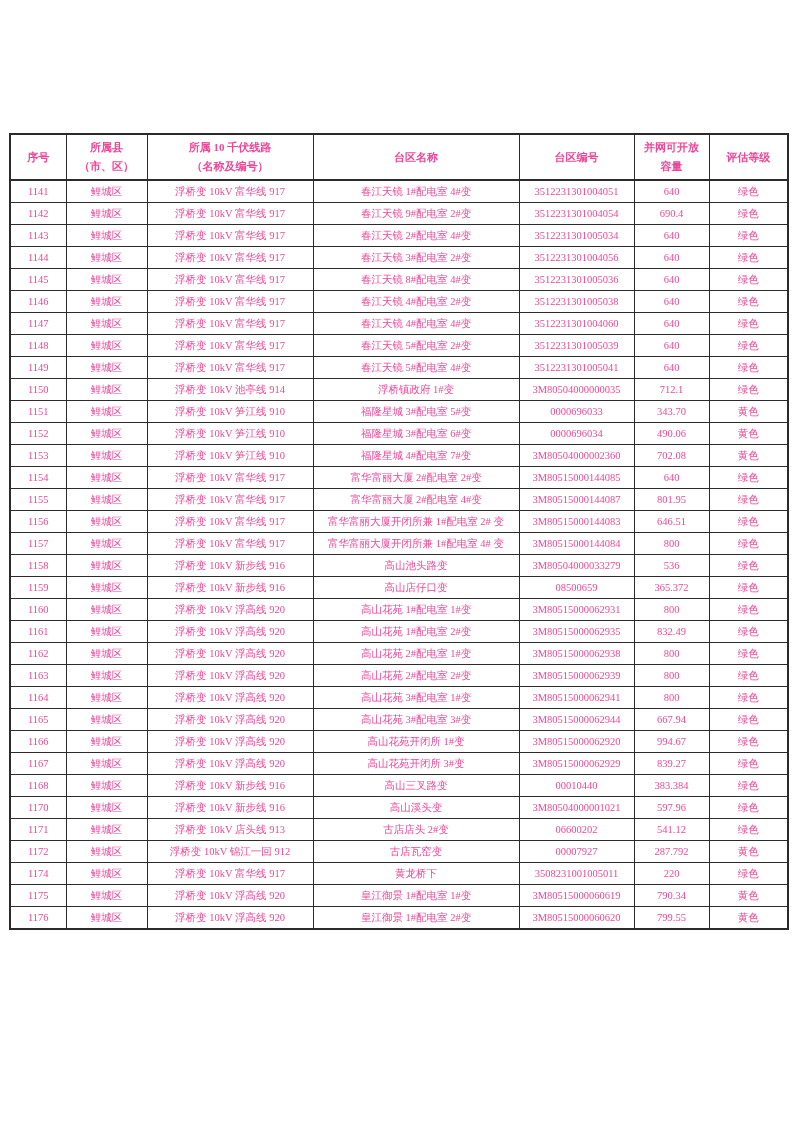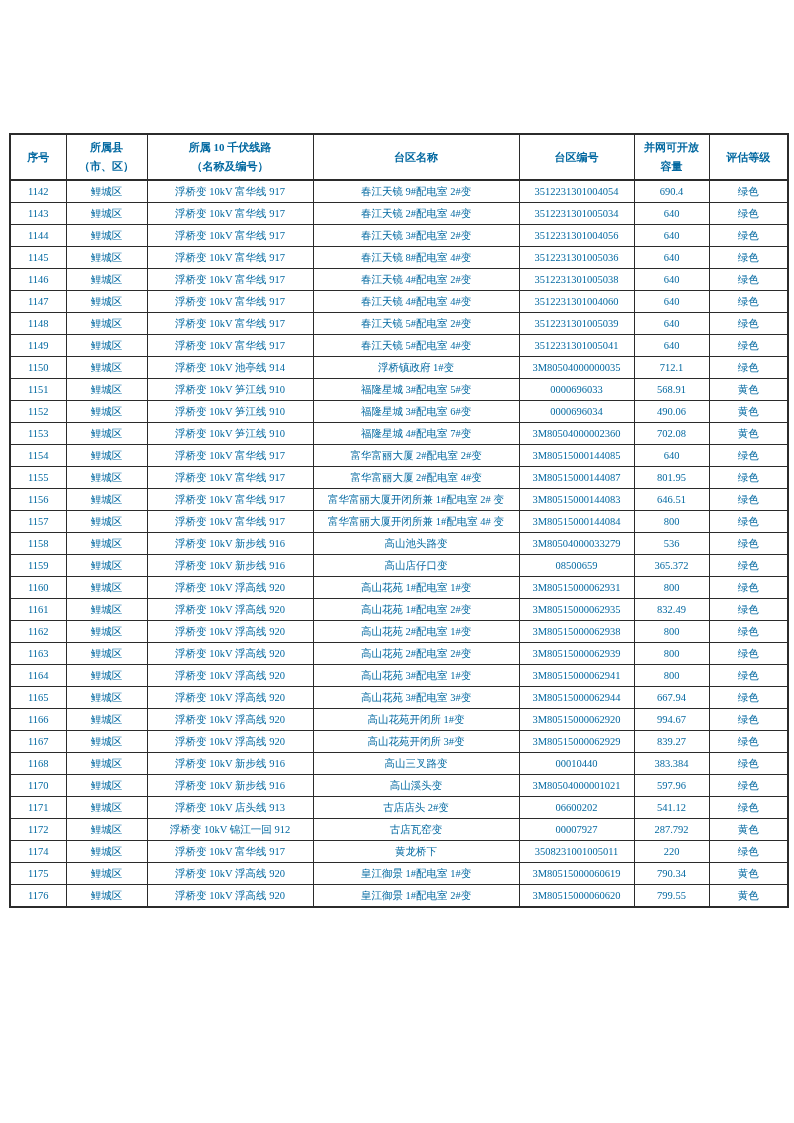--- a/index.html
+++ b/index.html
@@ -15,21 +15,21 @@
     overflow: hidden;
   }
   table.capacity {
     position: absolute;
     left: 9px;
     top: 133px;
     width: 778px;
     border-collapse: collapse;
     table-layout: fixed;
     font-family: "Liberation Serif", "DejaVu Serif", serif;
-    color: #0369a1;
+    color: #ec4899;
     border: 2px solid #2b2b2b;
   }
   table.capacity th,
   table.capacity td {
     border: 1px solid #2b2b2b;
     text-align: center;
     vertical-align: middle;
     padding: 1px 2px;
     overflow: hidden;
     word-break: break-all;
@@ -85,20 +85,29 @@
             <span class="hline">并网可开放</span>
             <span class="hline">容量</span>
           </th>
           <th>
             <span class="hline">评估等级</span>
           </th>
         </tr>
     </thead>
     <tbody id="table-body">
         <tr>
+          <td>1141</td>
+          <td>鲤城区</td>
+          <td>浮桥变 10kV 富华线 917</td>
+          <td>春江天镜 1#配电室 4#变</td>
+          <td>3512231301004051</td>
+          <td>640</td>
+          <td>绿色</td>
+        </tr>
+        <tr>
           <td>1142</td>
           <td>鲤城区</td>
           <td>浮桥变 10kV 富华线 917</td>
           <td>春江天镜 9#配电室 2#变</td>
           <td>3512231301004054</td>
           <td>690.4</td>
           <td>绿色</td>
         </tr>
         <tr>
           <td>1143</td>
@@ -171,21 +180,21 @@
           <td>3M80504000000035</td>
           <td>712.1</td>
           <td>绿色</td>
         </tr>
         <tr>
           <td>1151</td>
           <td>鲤城区</td>
           <td>浮桥变 10kV 笋江线 910</td>
           <td>福隆星城 3#配电室 5#变</td>
           <td>0000696033</td>
-          <td>568.91</td>
+          <td>343.70</td>
           <td>黄色</td>
         </tr>
         <tr>
           <td>1152</td>
           <td>鲤城区</td>
           <td>浮桥变 10kV 笋江线 910</td>
           <td>福隆星城 3#配电室 6#变</td>
           <td>0000696034</td>
           <td>490.06</td>
           <td>黄色</td>

